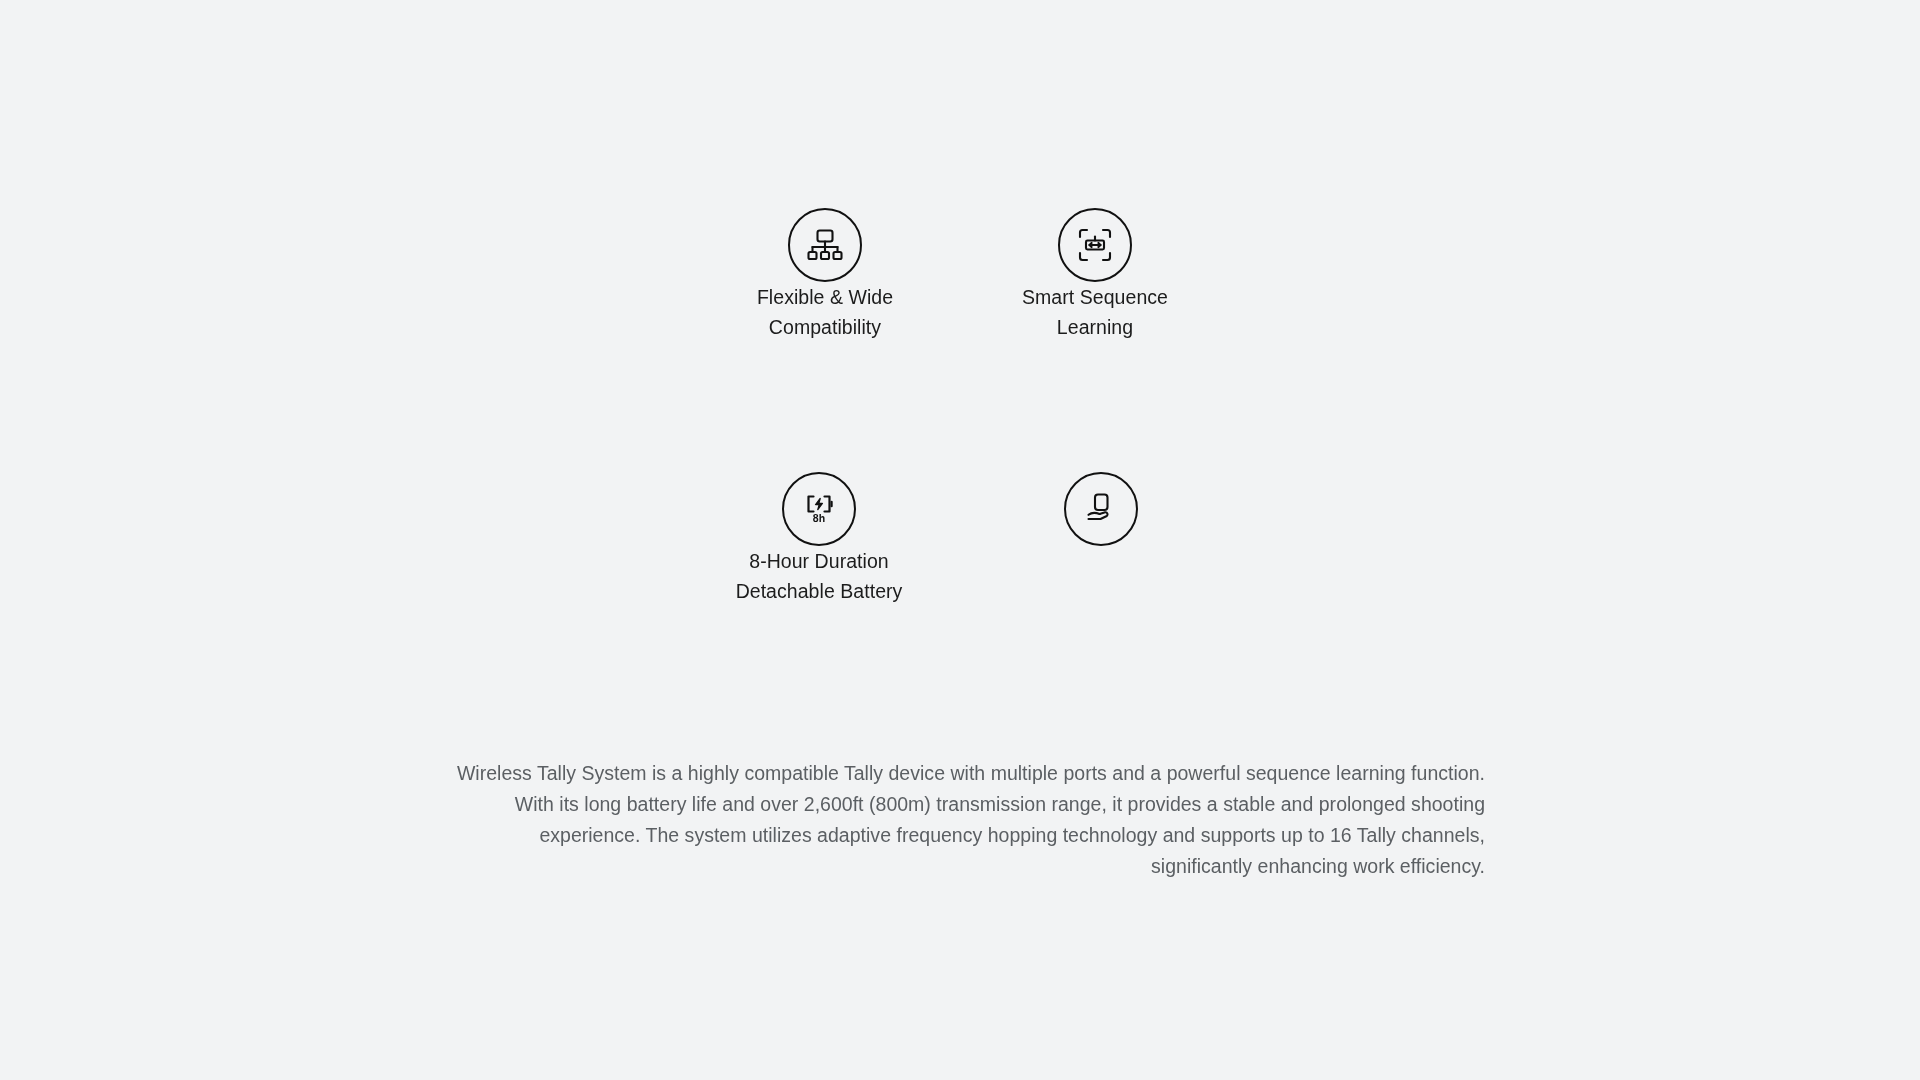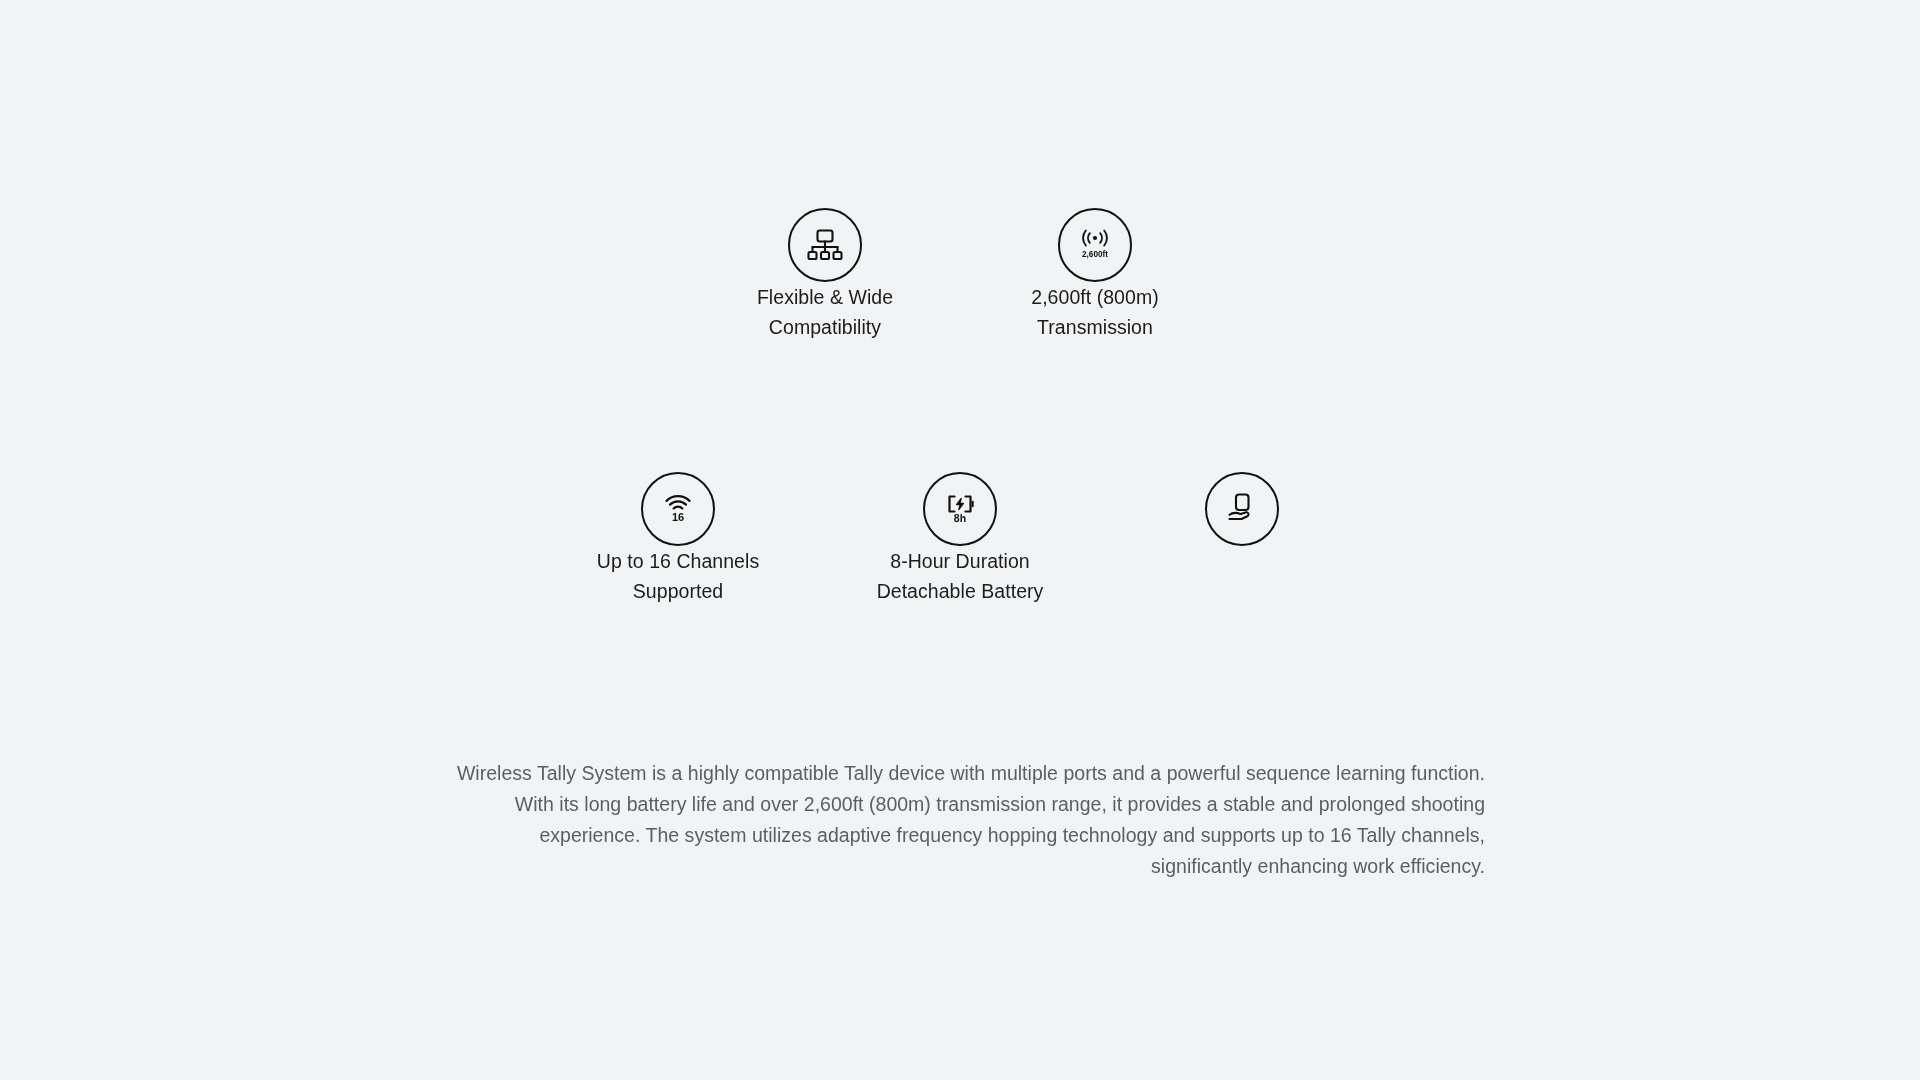--- a/index.html
+++ b/index.html
@@ -119,53 +119,44 @@
             <path d="M35.5 25 V30"></path>
             <rect x="6.5" y="30" width="8" height="7" rx="1.6"></rect>
             <rect x="19" y="30" width="8" height="7" rx="1.6"></rect>
             <rect x="31.5" y="30" width="8" height="7" rx="1.6"></rect>
           </svg>
         </div>
         <div class="feature-label">Flexible &amp; Wide
 Compatibility</div>
       </div>
 
+      <div class="feature-item">
+        <div class="icon-circle">
+          <svg width="46" height="46" viewBox="0 0 46 46" fill="none" stroke="#111111" stroke-width="2.1" stroke-linecap="round" stroke-linejoin="round">
+            <path d="M8 15 V10.5 A2.5 2.5 0 0 1 10.5 8 H15"></path>
+            <path d="M31 8 H35.5 A2.5 2.5 0 0 1 38 10.5 V15"></path>
+            <path d="M38 31 V35.5 A2.5 2.5 0 0 1 35.5 38 H31"></path>
+            <path d="M15 38 H10.5 A2.5 2.5 0 0 1 8 35.5 V31"></path>
+            <rect x="14" y="18.5" width="18" height="9" rx="1.4"></rect>
+            <path d="M23 14.5 V18.5"></path>
+            <path d="M17.5 23 H28.5"></path>
+            <path d="M19.6 20.9 L17.5 23 L19.6 25.1"></path>
+            <path d="M26.4 20.9 L28.5 23 L26.4 25.1"></path>
+          </svg>
+        </div>
+        <div class="feature-label">Smart Sequence
+Learning</div>
+      </div>
 
 
-      <div class="feature-item">
-        <div class="icon-circle">
-          <svg width="48" height="48" viewBox="0 0 48 48" fill="none" stroke="#111111" stroke-width="1.9" stroke-linecap="round" stroke-linejoin="round">
-            <circle cx="24" cy="17" r="2.1" fill="#111111" stroke="none"></circle>
-            <path d="M18.8 12.2 A7.5 7.5 0 0 0 18.8 21.8"></path>
-            <path d="M29.2 12.2 A7.5 7.5 0 0 1 29.2 21.8"></path>
-            <path d="M14.8 9.5 A11.6 11.6 0 0 0 14.8 24.5"></path>
-            <path d="M33.2 9.5 A11.6 11.6 0 0 1 33.2 24.5"></path>
-            <text x="24" y="35.5" text-anchor="middle" font-family="Liberation Sans, sans-serif" font-size="8.2" font-weight="bold" fill="#111111" stroke="none">2,600ft</text>
-          </svg>
-        </div>
-        <div class="feature-label">2,600ft (800m)
-Transmission</div>
-      </div>
 
     </div>
 
     <div class="feature-row row-2">
 
-      <div class="feature-item">
-        <div class="icon-circle">
-          <svg width="48" height="48" viewBox="0 0 48 48" fill="none" stroke="#111111" stroke-width="2.2" stroke-linecap="round" stroke-linejoin="round">
-            <path d="M19.6 23.4 A6.2 6.2 0 0 1 28.4 23.4"></path>
-            <path d="M16 19.6 A11.3 11.3 0 0 1 32 19.6"></path>
-            <path d="M12.5 15.9 A16.3 16.3 0 0 1 35.5 15.9"></path>
-            <text x="24" y="36" text-anchor="middle" font-family="Liberation Sans, sans-serif" font-size="11" font-weight="bold" fill="#111111" stroke="none">16</text>
-          </svg>
-        </div>
-        <div class="feature-label">Up to 16 Channels
-Supported</div>
-      </div>
 
       <div class="feature-item">
         <div class="icon-circle">
           <svg width="48" height="48" viewBox="0 0 48 48" fill="none" stroke="#111111" stroke-width="2.2" stroke-linecap="round" stroke-linejoin="round">
             <path d="M18.5 11.5 H13.5 V26.5 H18.5"></path>
             <path d="M29.5 11.5 H34.5 V26.5 H29.5"></path>
             <path d="M36.6 16.8 V21.2"></path>
             <path d="M25.2 13.5 L20.6 19.6 H24.2 L22.8 24.6 L27.4 18.4 H23.8 Z" fill="#111111" stroke="#111111" stroke-width="1.3"></path>
             <text x="24" y="37" text-anchor="middle" font-family="Liberation Sans, sans-serif" font-size="10.5" font-weight="bold" fill="#111111" stroke="none">8h</text>
           </svg>

